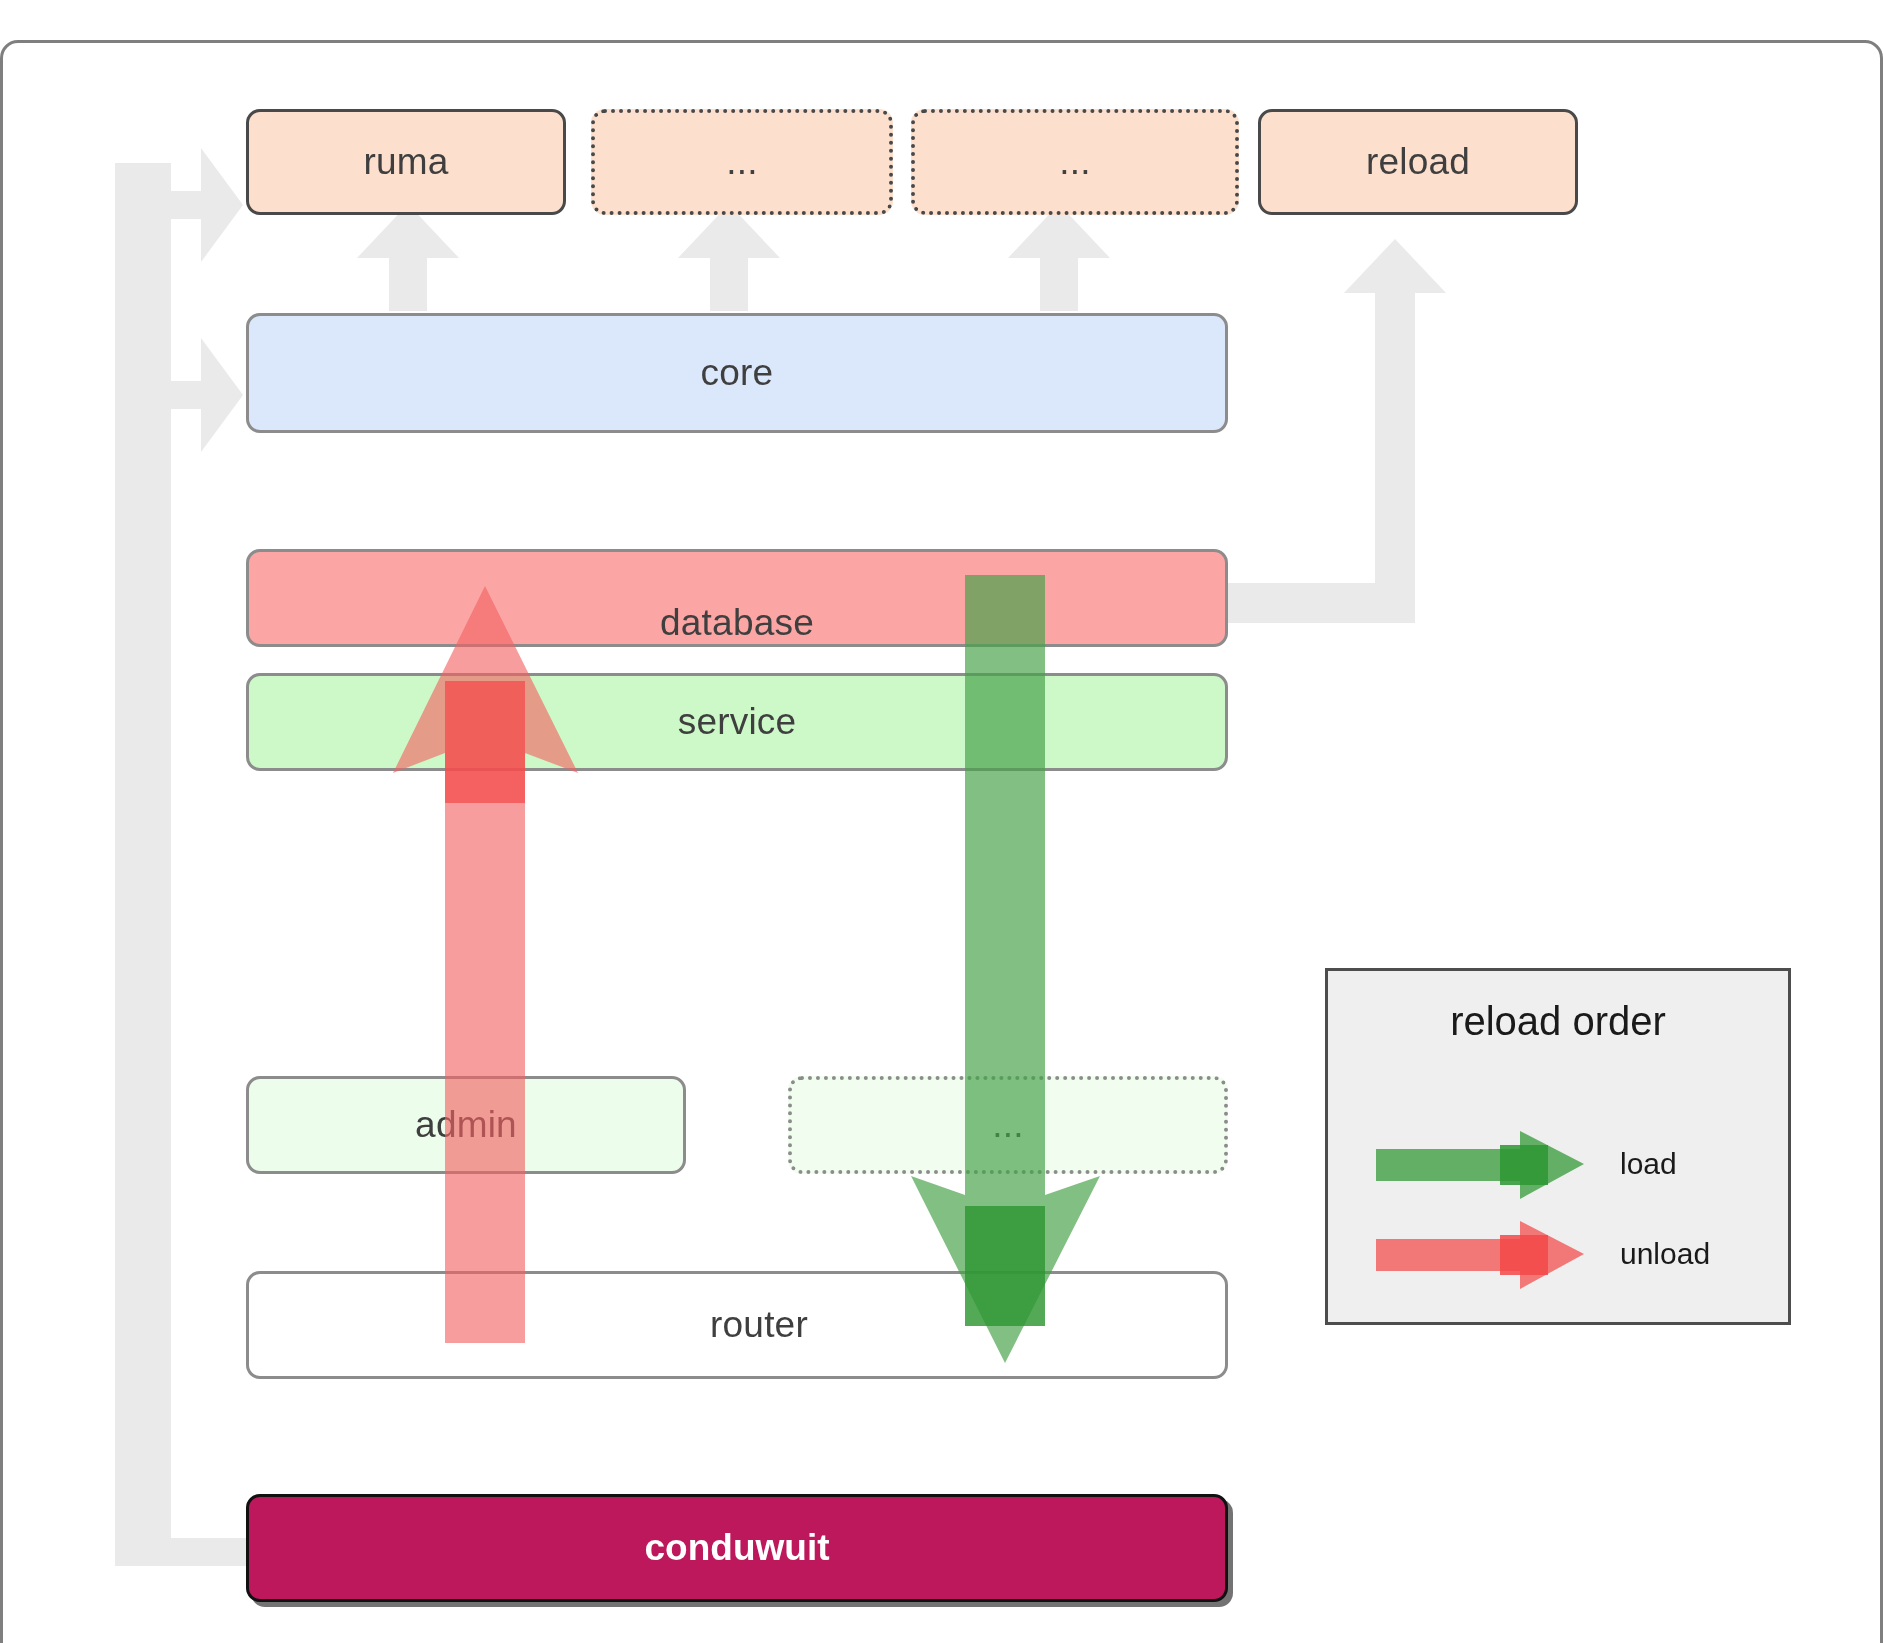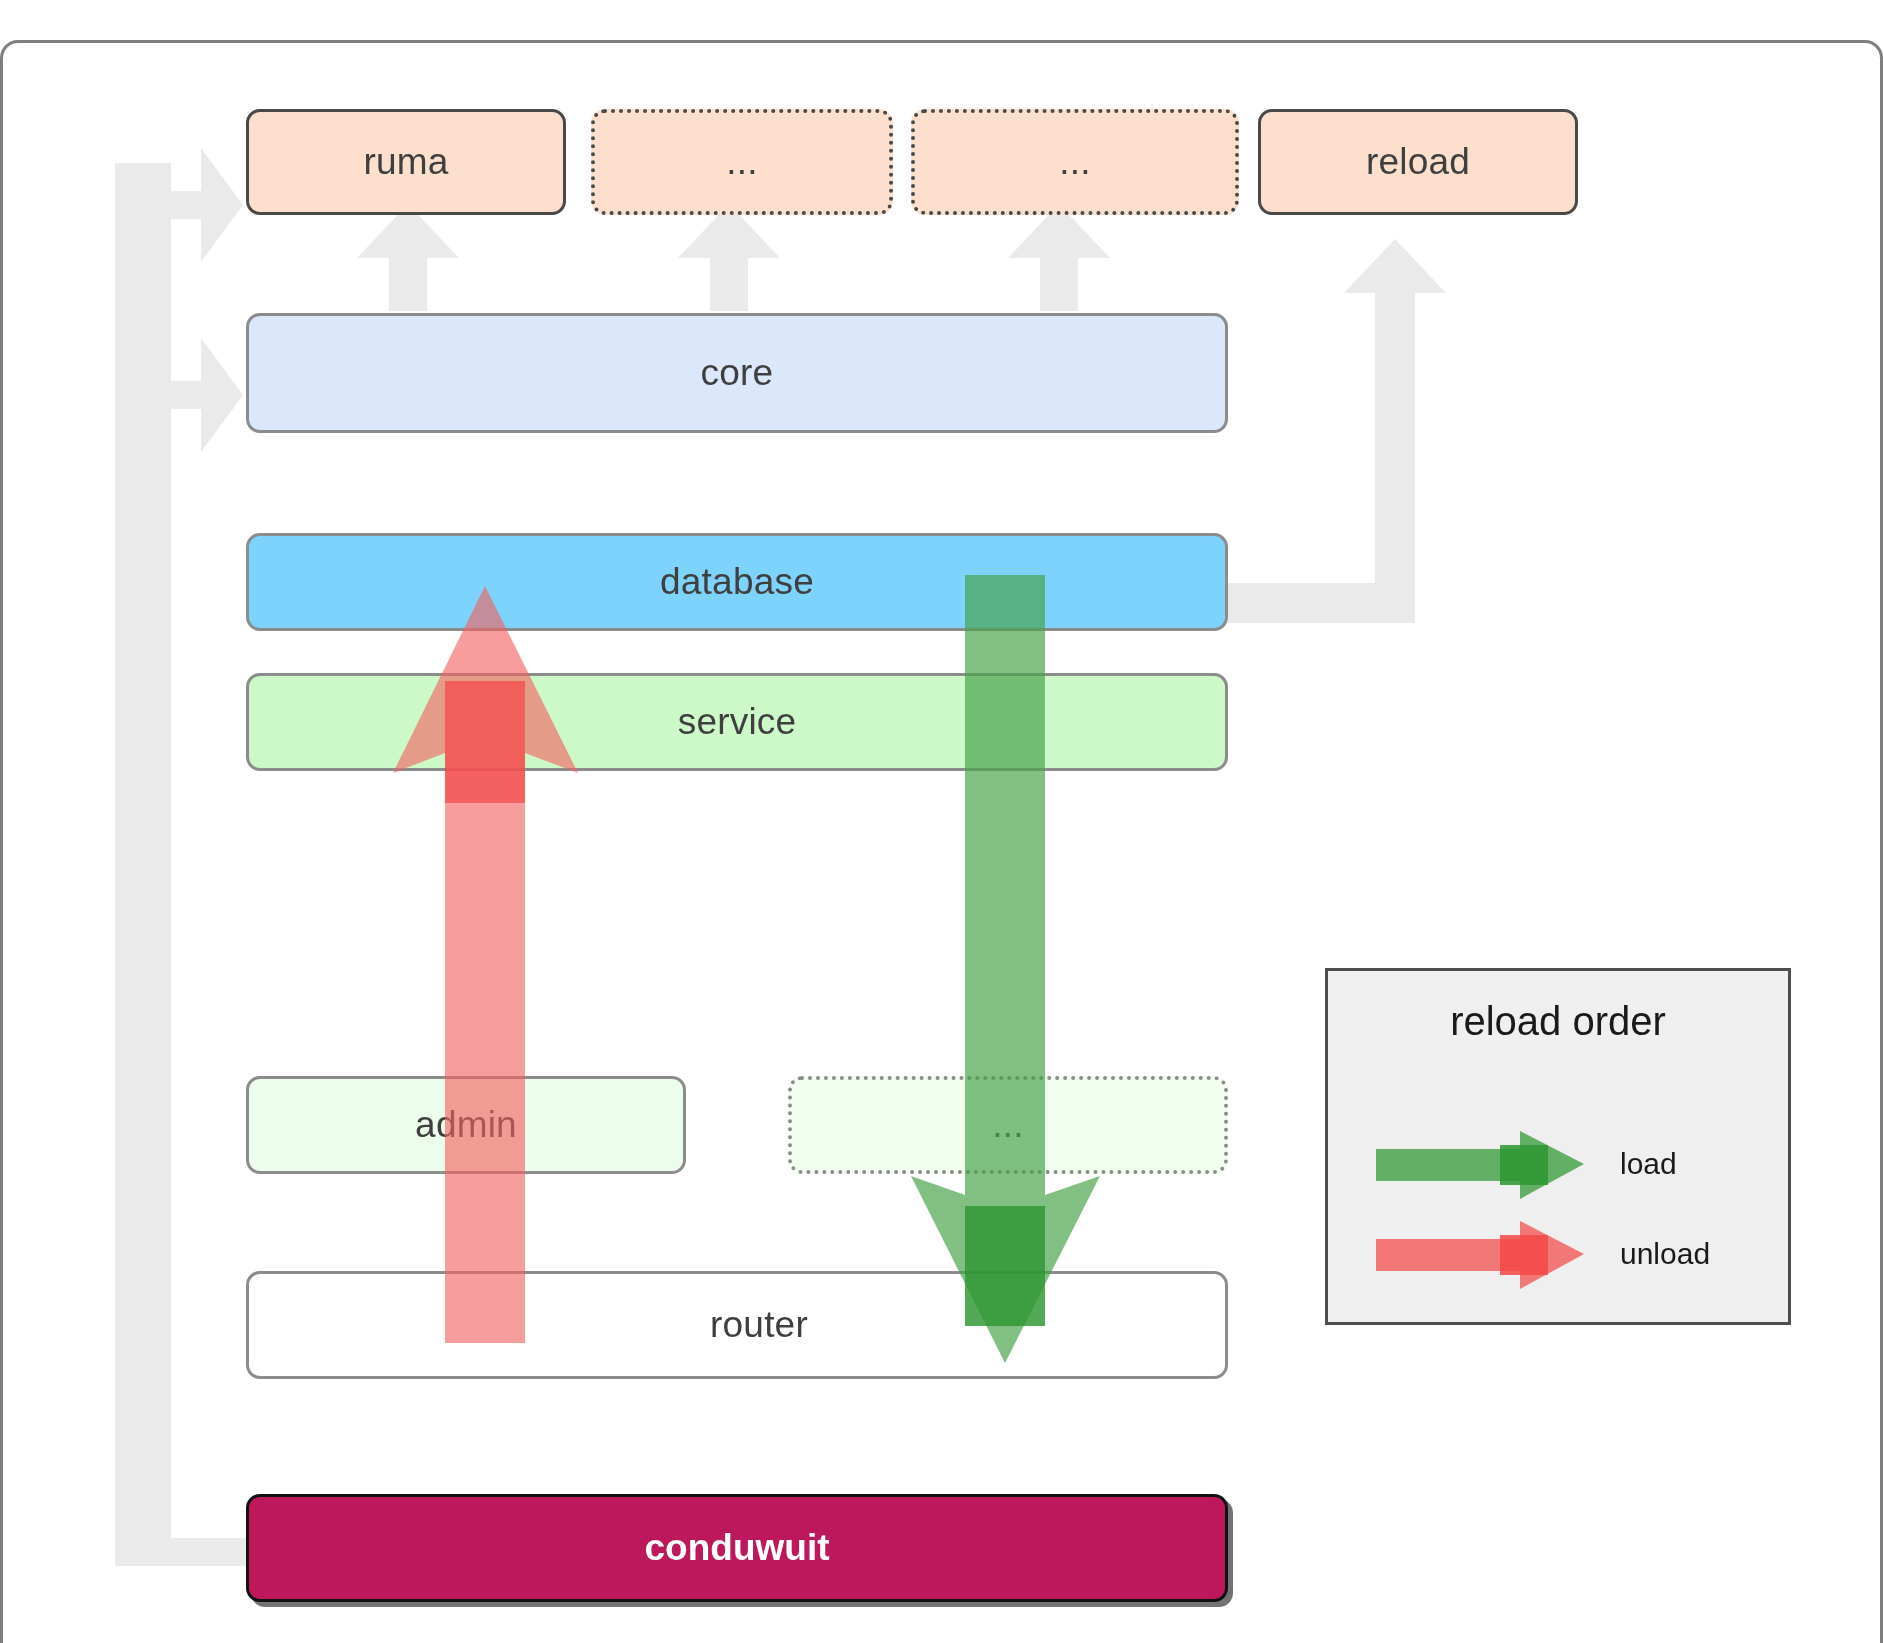--- a/index.html
+++ b/index.html
@@ -41,21 +41,21 @@
   .dep.dotted { border-style: dotted; border-width: 4px; }
 
   
   .layer {
     border: 3px solid #8c8c8c;
     border-radius: 14px;
     left: 243px;
     width: 982px;
   }
   .layer-core     { background: #dbe8fb; top: 270px;  height: 120px; }
-  .layer-database { background: #7dd3fc; top: 490px;  height: 98px;  }
+  .layer-database { background: #fca5a5; top: 506px;  height: 98px; align-items: flex-end;  }
   .layer-service  { background: #cdf9c8; top: 630px;  height: 98px;  }
   .layer-api      { background: #e0fbdd; top: 758px;  height: 98px;  }
   .layer-admin    { background: #edfdeb; top: 1033px; height: 98px;
                     left: 243px; width: 440px; }
   .layer-dots     { background: #f1fdef; top: 1033px; height: 98px;
                     left: 785px; width: 440px;
                     border-style: dotted; border-width: 4px; border-color: #8c8c8c; }
   .layer-router   { background: #ffffff; top: 1228px; height: 108px; padding-left: 44px; }
 
   .app-box {

